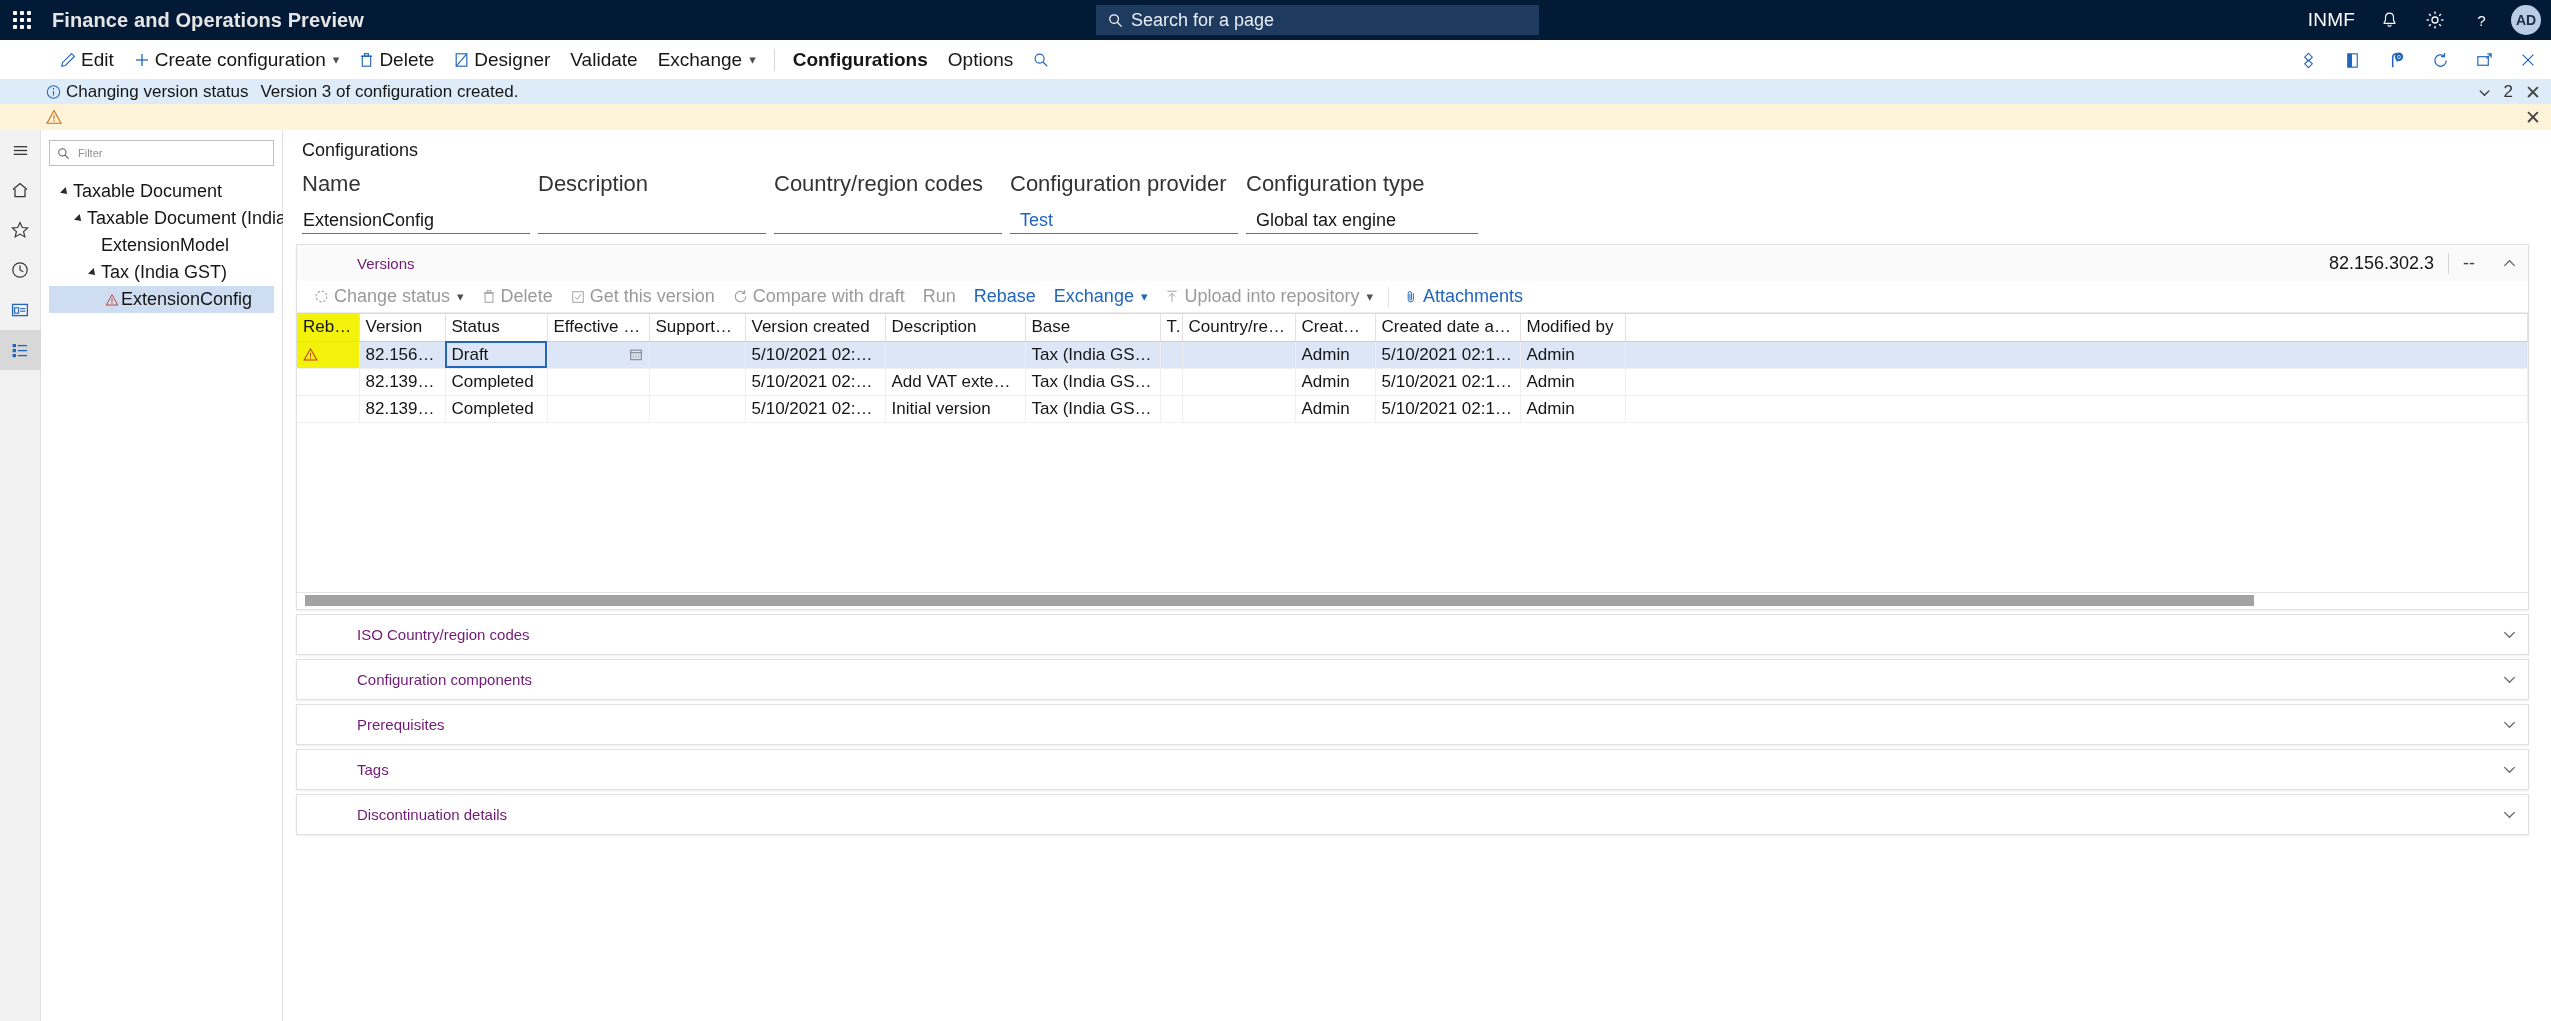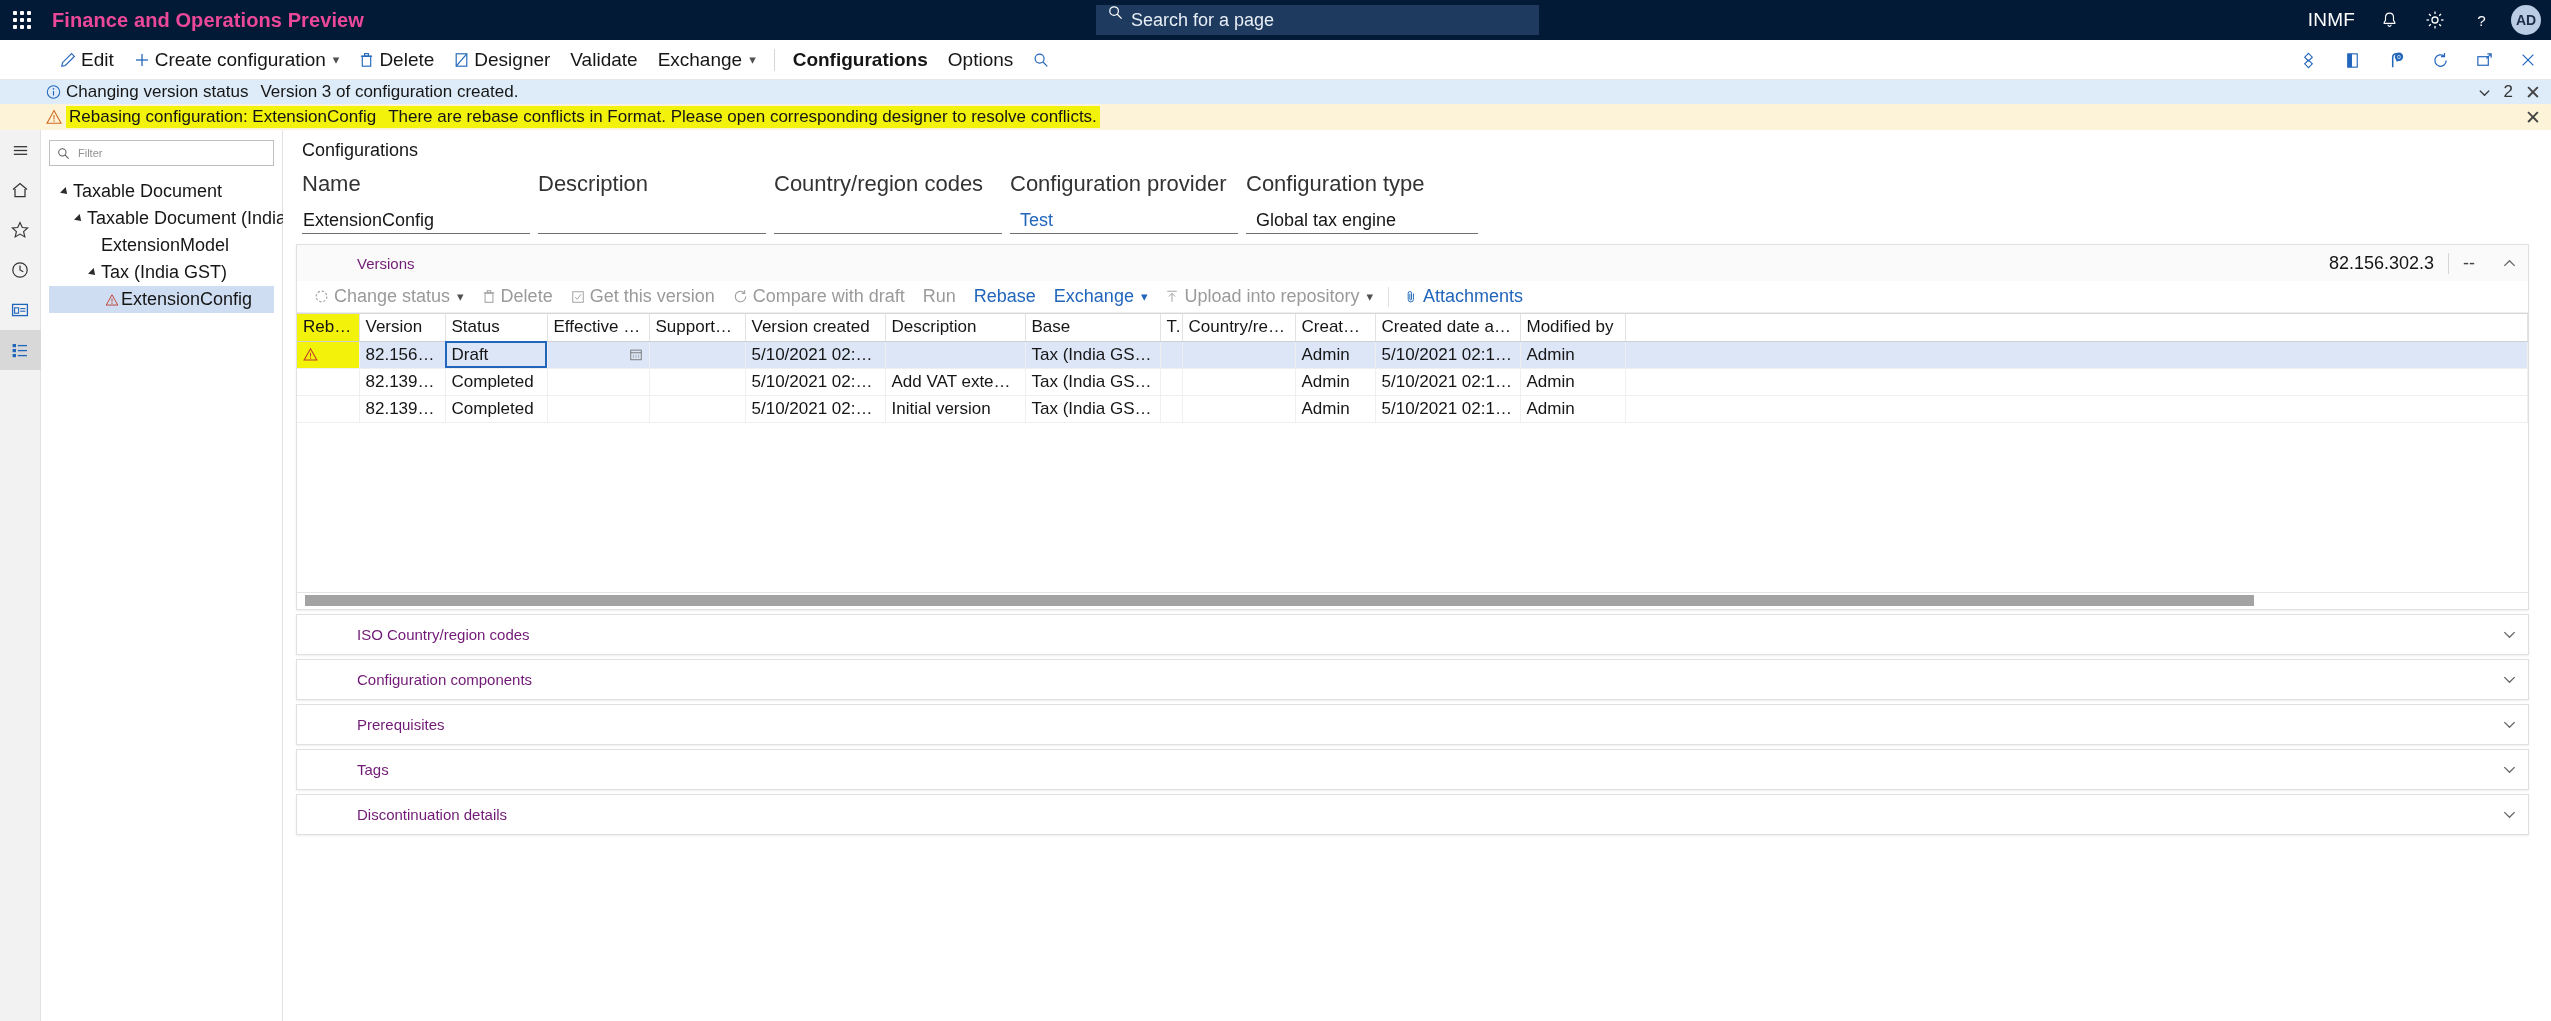--- a/index.html
+++ b/index.html
@@ -28,27 +28,27 @@
   }
   .waffle-grid {
     display: grid;
     grid-template-columns: repeat(3, 4px);
     grid-template-rows: repeat(3, 4px);
     gap: 3px;
   }
   .waffle-grid i { background: #ffffff; border-radius: 1px; display: block; width: 4px; height: 4px; }
   .app-title {
     font-size: 20px; font-weight: 600; letter-spacing: .1px;
-    margin-left: 8px; color: #ec4899; white-space: nowrap;
+    margin-left: 8px; color: #e5e5e5; white-space: nowrap;
   }
   .search-wrap {
     position: absolute; left: 1096px; top: 5px;
     width: 443px; height: 30px;
     background: #1E3A5F;
-    display: flex; 
+    display: flex; align-items: center;
     padding-left: 12px;
     cursor: text;
   }
   .search-wrap .mag { margin-right: 6px; display:flex; }
   .search-input {
     background: transparent; border: none; outline: none;
     color: #ffffff; font-size: 18px;
     font-family: "Liberation Sans", sans-serif;
     width: 100%;
   }
@@ -477,24 +477,20 @@
   </span>
 </div>
 
 <div class="msgbar warn">
   <span class="micon">
     <svg width="16" height="16" viewBox="0 0 16 16">
         <path d="M8 1.6L15 14.3H1z" fill="none" stroke="#D06B20" stroke-width="1.1"></path>
         <line x1="8" y1="6" x2="8" y2="10.4" stroke="#D06B20" stroke-width="1.1"></line>
         <circle cx="8" cy="12.1" r=".75" fill="#D06B20"></circle>
       </svg>
-  </span>
-  <span class="mtext hl">
-    <span>Rebasing configuration: ExtensionConfig</span>
-    <span>There are rebase conflicts in Format. Please open corresponding designer to resolve conflicts.</span>
   </span>
   <span class="msgbar-right">
     <span class="xx">✕</span>
   </span>
 </div>
 
 <div class="workspace">
 
   <div class="rail">
     <div class="rail-item">

